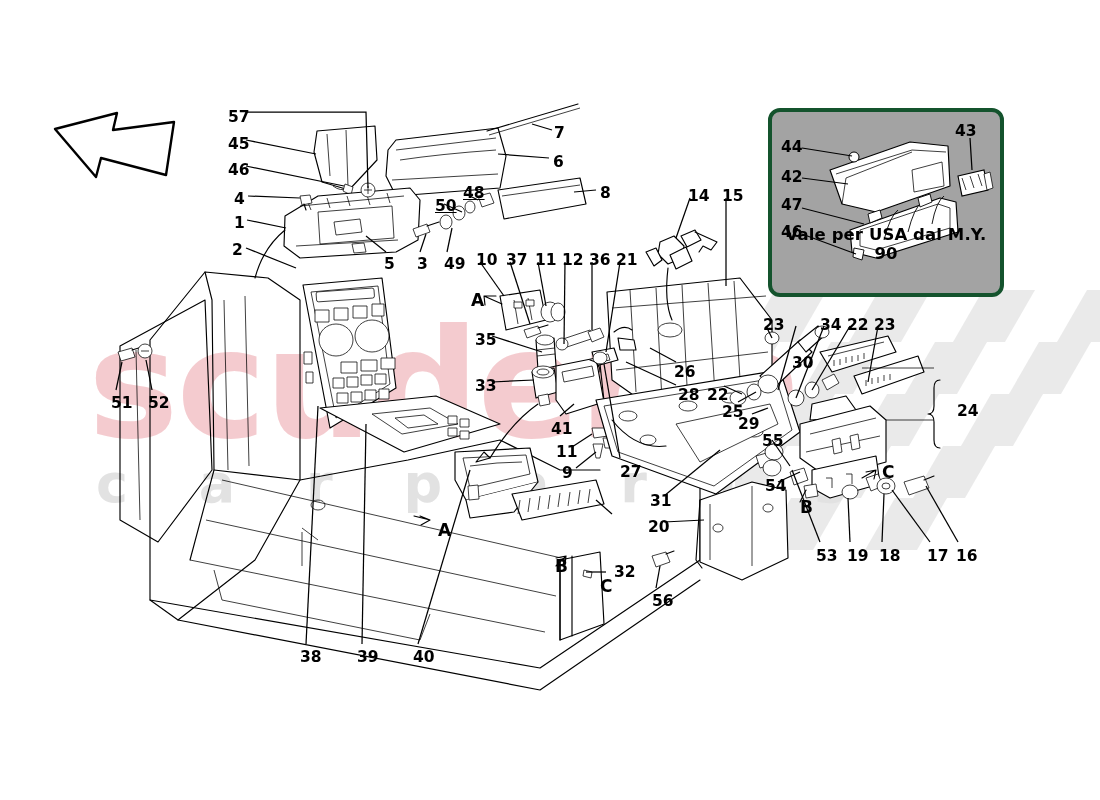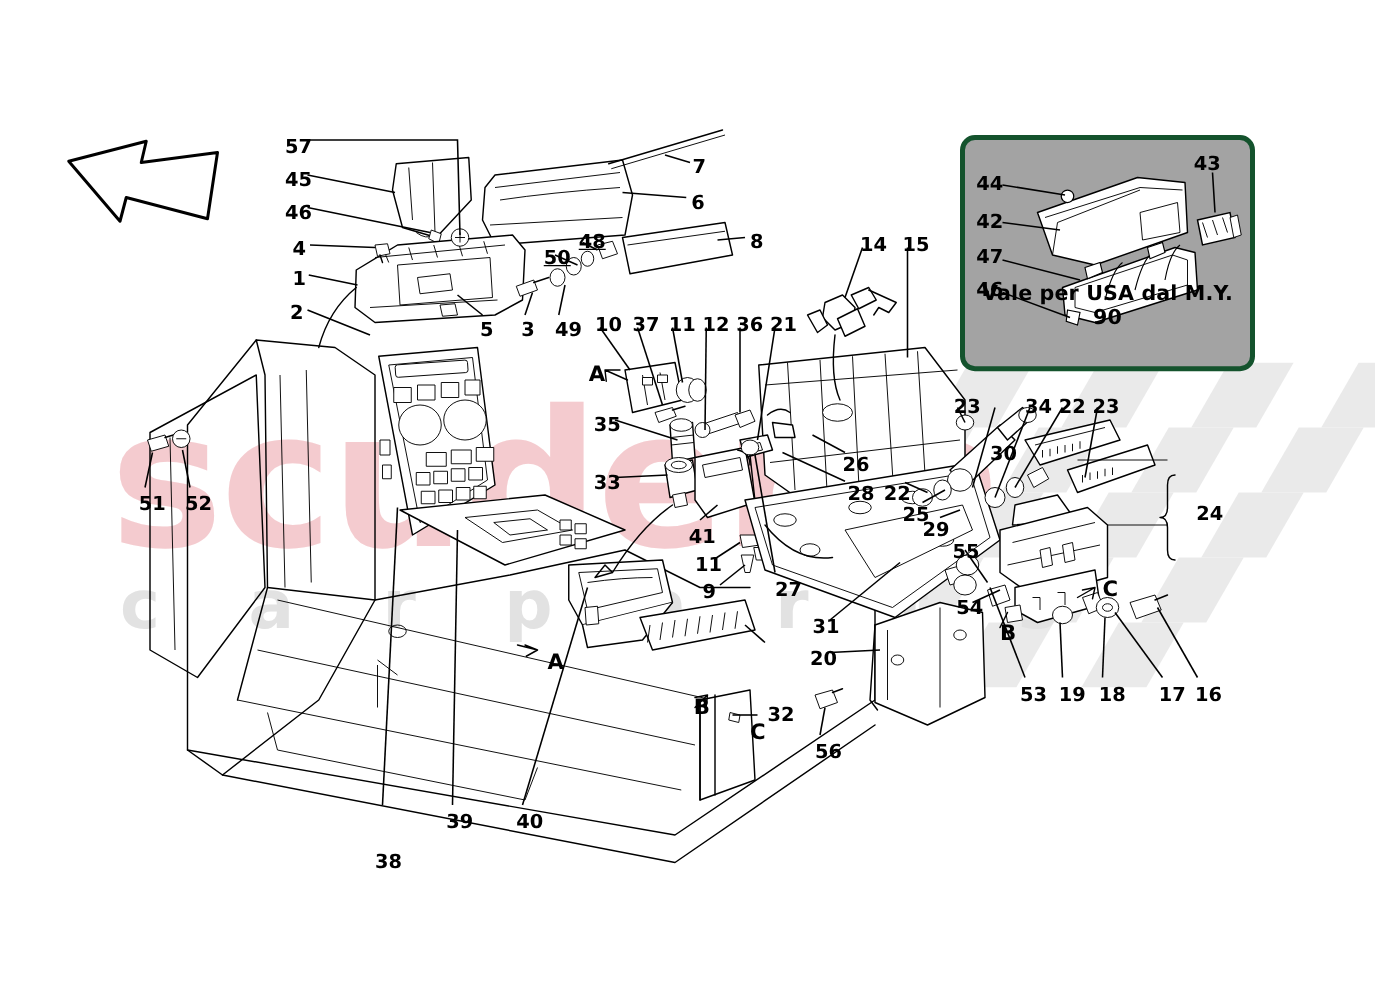--- a/index.html
+++ b/index.html
@@ -496,21 +496,21 @@
       <div class="lbl" style="left: 956px; top: 549px;">16</div>
       <div class="lbl" style="left: 650px; top: 494px;">31</div>
       <div class="lbl" style="left: 648px; top: 520px;">20</div>
       <div class="lbl" style="left: 614px; top: 518px; margin-top: 47px;">32</div>
       <div class="lbl" style="left: 652px; top: 594px;">56</div>
       <div class="lbl lt" style="left: 555px; top: 558px;">B</div>
       <div class="lbl lt" style="left: 600px; top: 578px;">C</div>
       <div class="lbl lt" style="left: 438px; top: 522px;">A</div>
       <div class="lbl" style="left: 111px; top: 396px;">51</div>
       <div class="lbl" style="left: 148px; top: 396px;">52</div>
-      <div class="lbl" style="left: 300px; top: 650px; margin-top: 32px;">38</div>
+      <div class="lbl" style="left: 300px; top: 650px;">38</div>
       <div class="lbl" style="left: 357px; top: 650px;">39</div>
       <div class="lbl" style="left: 413px; top: 650px;">40</div>
       <div class="lbl" style="left: 781px; top: 140px;">44</div>
       <div class="lbl" style="left: 955px; top: 124px;">43</div>
       <div class="lbl" style="left: 781px; top: 170px;">42</div>
       <div class="lbl" style="left: 781px; top: 198px;">47</div>
       <div class="lbl" style="left: 781px; top: 225px;">46</div>
     </div>
 
 </div>

